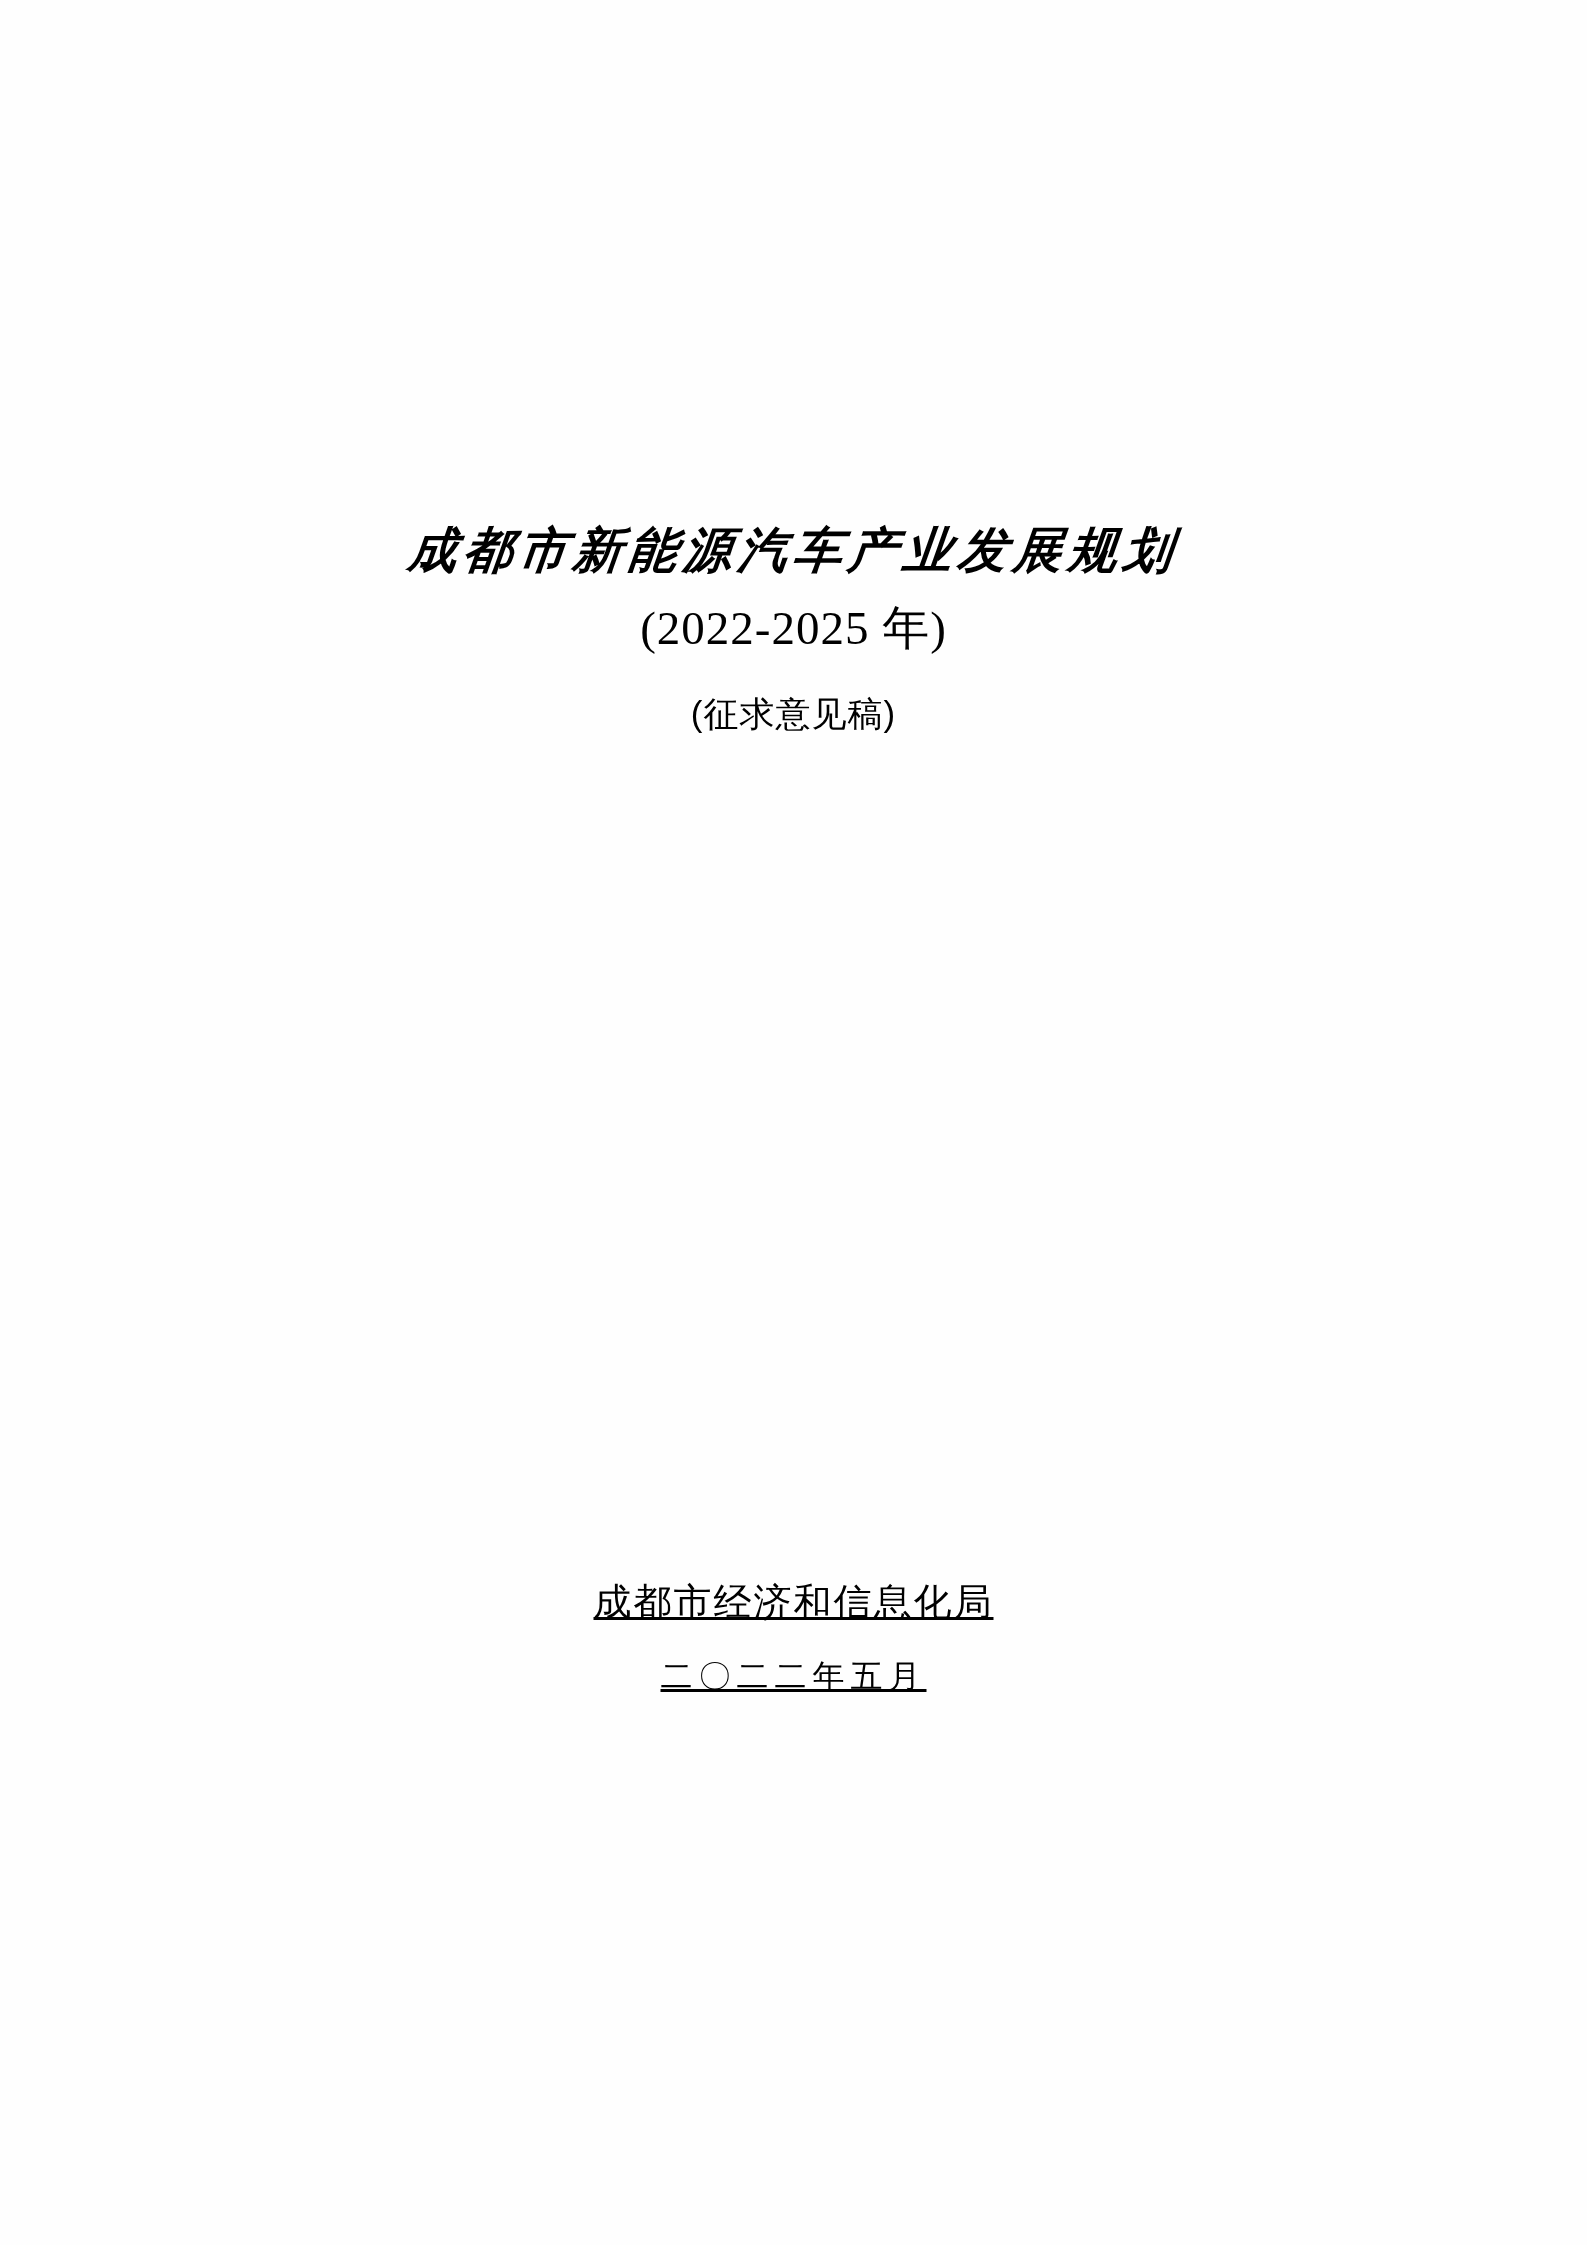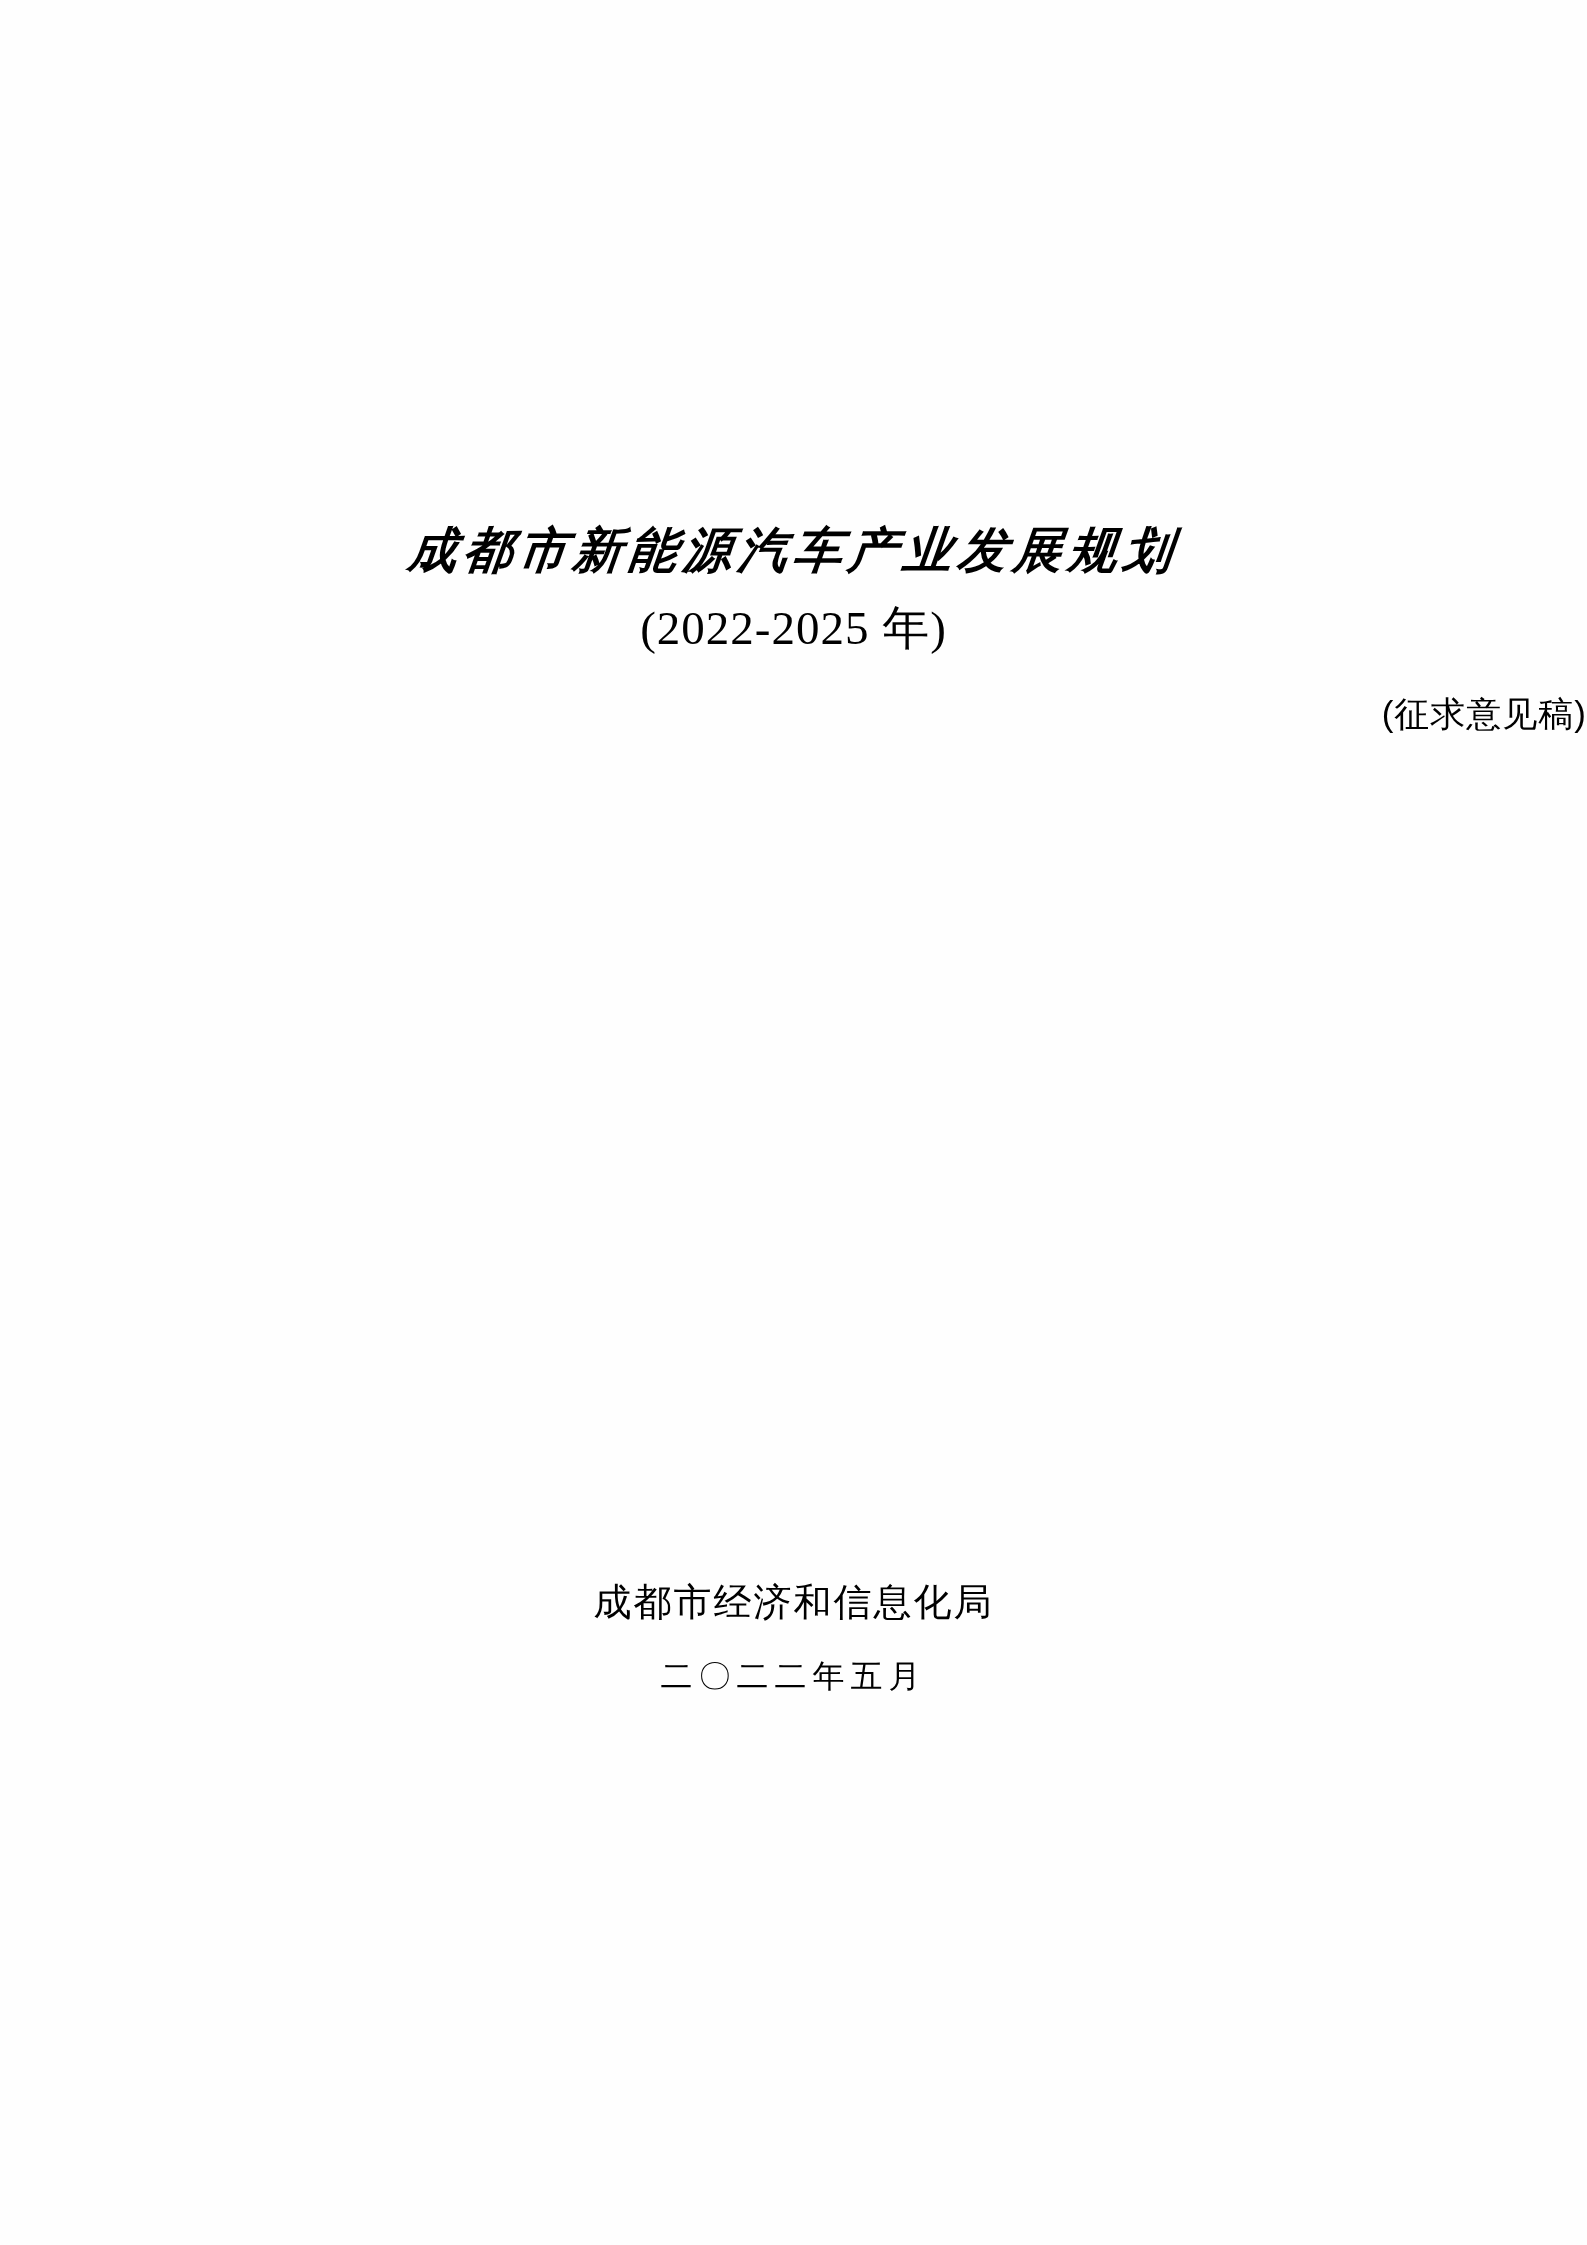--- a/index.html
+++ b/index.html
@@ -46,28 +46,28 @@
     display: block;
     margin-top: 12px;
   }
   .doc-title-sub {
     font-family: "Liberation Sans", sans-serif;
     font-size: 35px;
     line-height: 1.6;
     letter-spacing: 1px;
     display: block;
     margin-top: 22px;
-    text-align: right;
   }
   .issuer-block {
     position: absolute;
     top: 1570px;
     left: 0;
     width: 100%;
     text-align: center;
+    text-decoration: underline;
   }
   .issuer-org {
     font-family: "Liberation Sans", sans-serif;
     font-size: 38px;
     letter-spacing: 2px;
     display: block;
     line-height: 1.7;
   }
   .issuer-date {
     font-family: "Liberation Sans", sans-serif;

